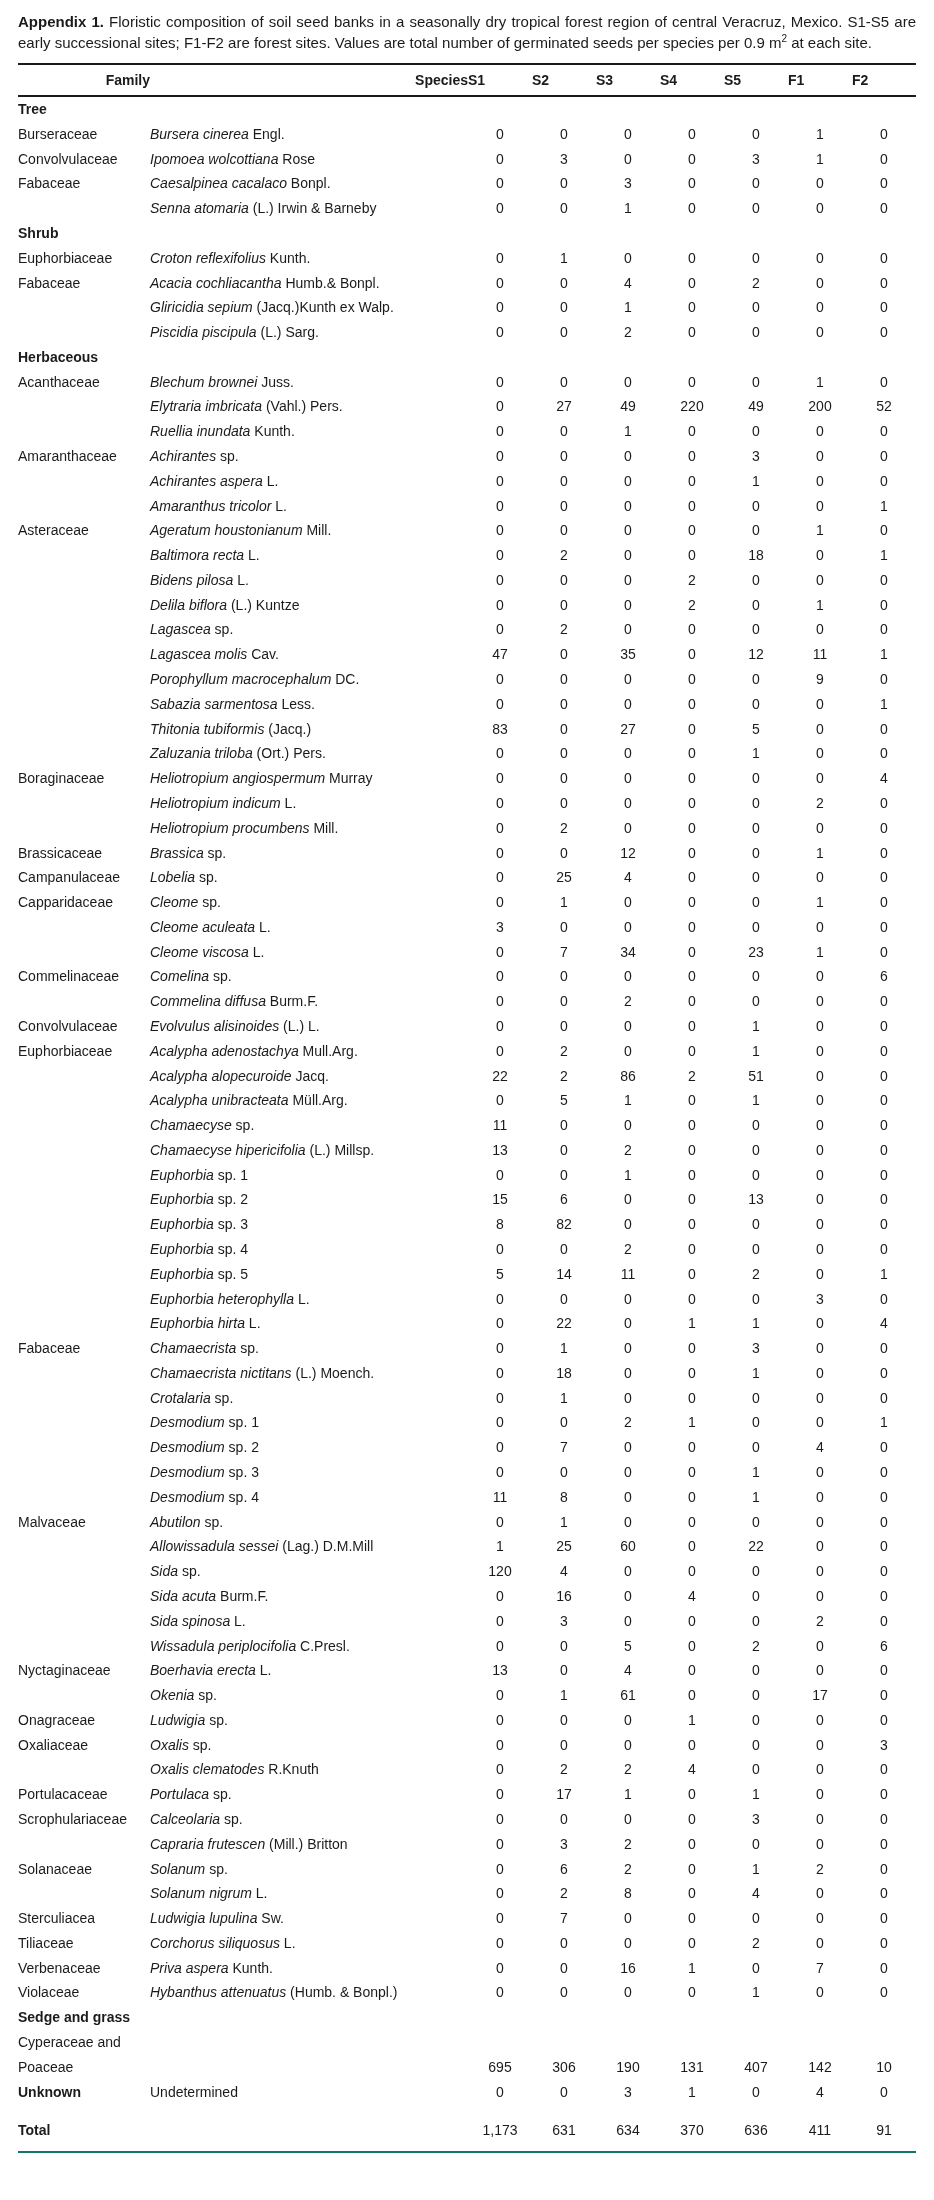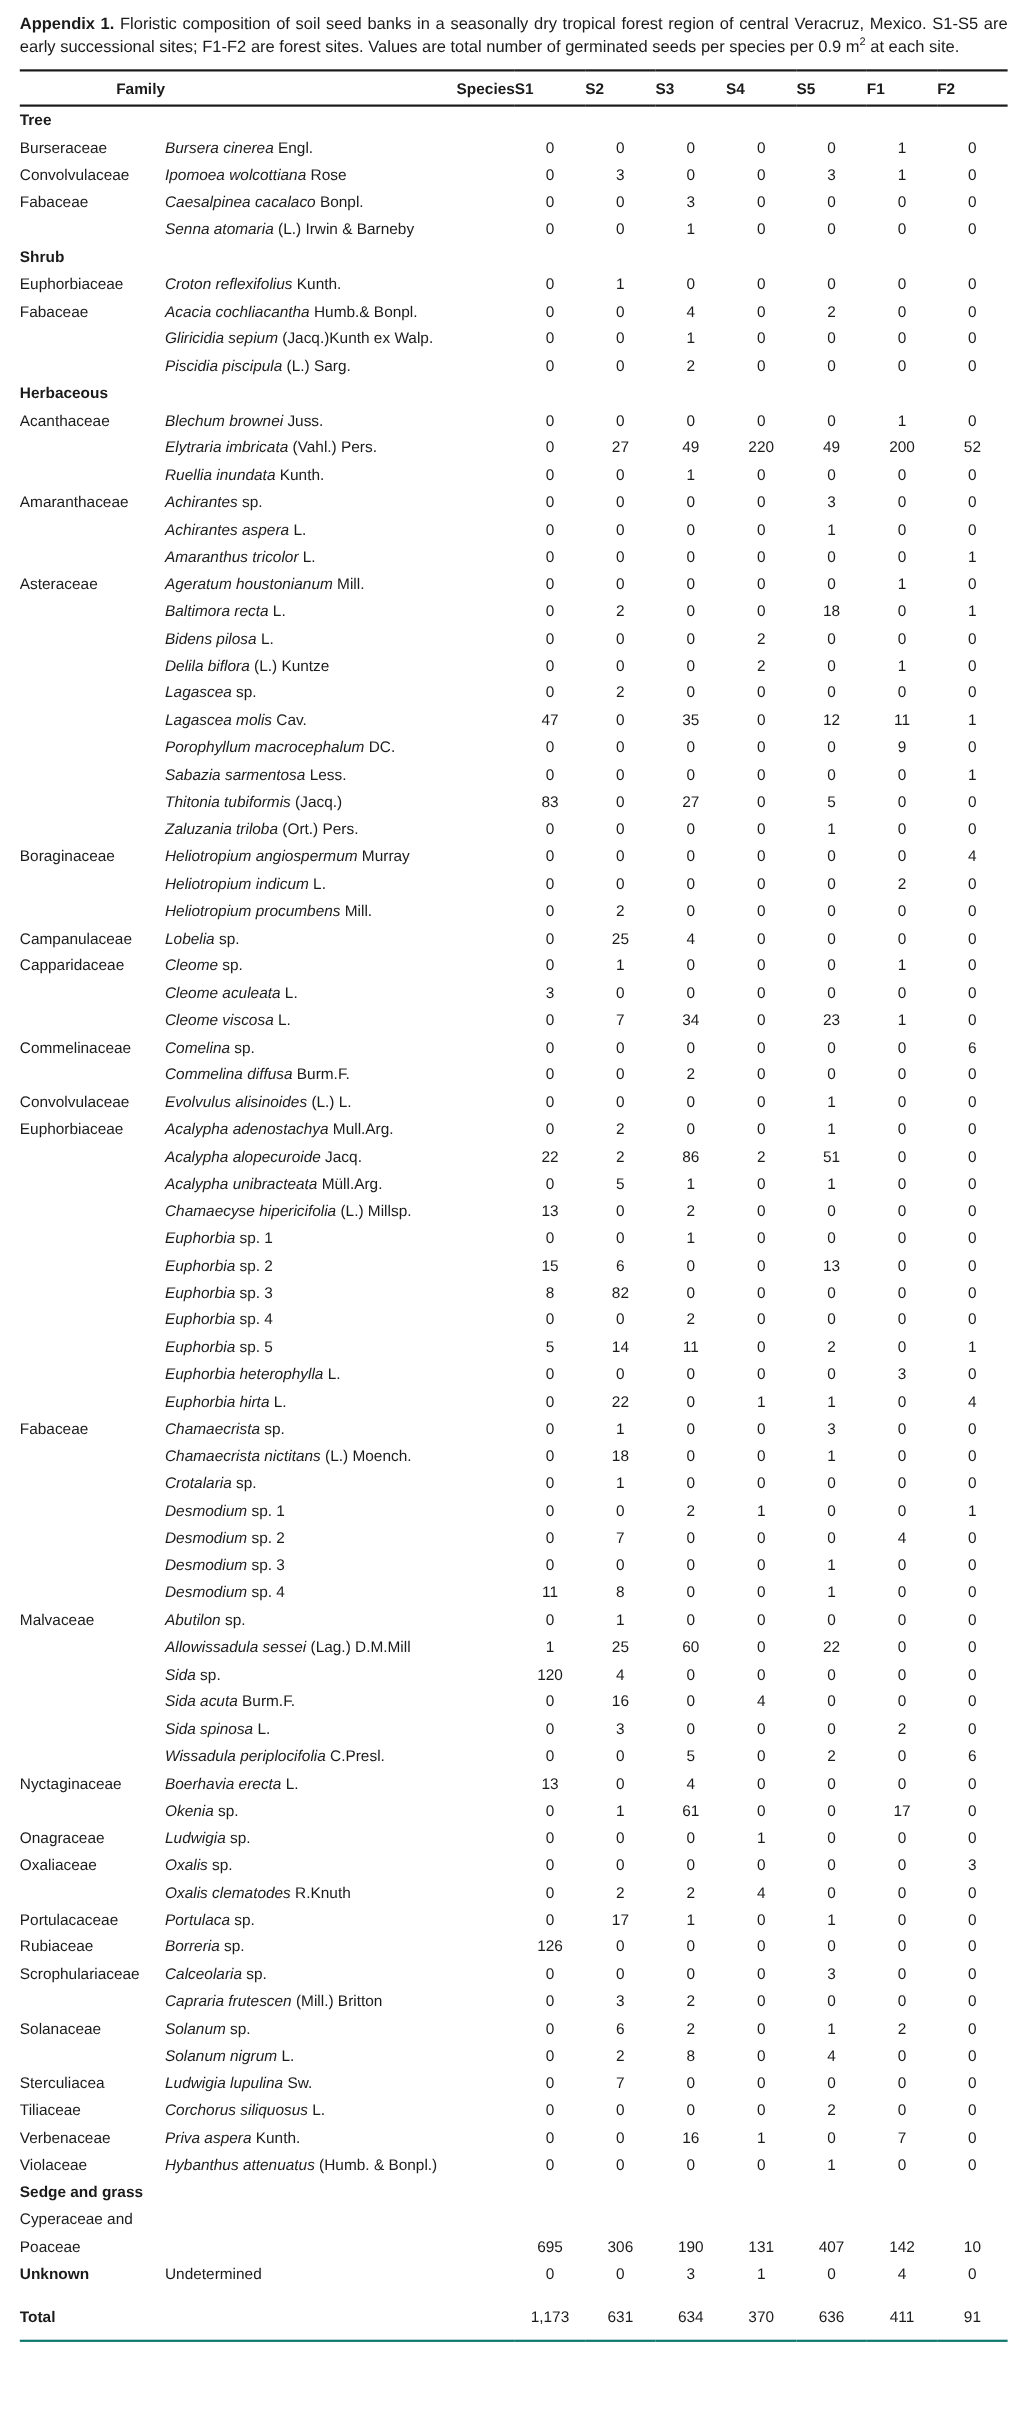--- a/index.html
+++ b/index.html
@@ -390,20 +390,31 @@
           <td class="species-cell"><span class="sp-name">Heliotropium procumbens</span><span class="sp-author"> Mill.</span></td>
           <td class="value-cell">0</td>
           <td class="value-cell">2</td>
           <td class="value-cell">0</td>
           <td class="value-cell">0</td>
           <td class="value-cell">0</td>
           <td class="value-cell">0</td>
           <td class="value-cell">0</td>
         </tr>
         <tr class="data-row">
+          <td class="family-cell">Brassicaceae</td>
+          <td class="species-cell"><span class="sp-name">Brassica</span><span class="sp-author"> sp.</span></td>
+          <td class="value-cell">0</td>
+          <td class="value-cell">0</td>
+          <td class="value-cell">12</td>
+          <td class="value-cell">0</td>
+          <td class="value-cell">0</td>
+          <td class="value-cell">1</td>
+          <td class="value-cell">0</td>
+        </tr>
+        <tr class="data-row">
           <td class="family-cell">Campanulaceae</td>
           <td class="species-cell"><span class="sp-name">Lobelia</span><span class="sp-author"> sp.</span></td>
           <td class="value-cell">0</td>
           <td class="value-cell">25</td>
           <td class="value-cell">4</td>
           <td class="value-cell">0</td>
           <td class="value-cell">0</td>
           <td class="value-cell">0</td>
           <td class="value-cell">0</td>
         </tr>
@@ -496,20 +507,31 @@
           <td class="value-cell">0</td>
         </tr>
         <tr class="data-row">
           <td class="family-cell"></td>
           <td class="species-cell"><span class="sp-name">Acalypha unibracteata</span><span class="sp-author"> Müll.Arg.</span></td>
           <td class="value-cell">0</td>
           <td class="value-cell">5</td>
           <td class="value-cell">1</td>
           <td class="value-cell">0</td>
           <td class="value-cell">1</td>
+          <td class="value-cell">0</td>
+          <td class="value-cell">0</td>
+        </tr>
+        <tr class="data-row">
+          <td class="family-cell"></td>
+          <td class="species-cell"><span class="sp-name">Chamaecyse</span><span class="sp-author"> sp.</span></td>
+          <td class="value-cell">11</td>
+          <td class="value-cell">0</td>
+          <td class="value-cell">0</td>
+          <td class="value-cell">0</td>
+          <td class="value-cell">0</td>
           <td class="value-cell">0</td>
           <td class="value-cell">0</td>
         </tr>
         <tr class="data-row">
           <td class="family-cell"></td>
           <td class="species-cell"><span class="sp-name">Chamaecyse hipericifolia</span><span class="sp-author"> (L.) Millsp.</span></td>
           <td class="value-cell">13</td>
           <td class="value-cell">0</td>
           <td class="value-cell">2</td>
           <td class="value-cell">0</td>
@@ -793,31 +815,20 @@
           <td class="value-cell">0</td>
         </tr>
         <tr class="data-row">
           <td class="family-cell">Portulacaceae</td>
           <td class="species-cell"><span class="sp-name">Portulaca</span><span class="sp-author"> sp.</span></td>
           <td class="value-cell">0</td>
           <td class="value-cell">17</td>
           <td class="value-cell">1</td>
           <td class="value-cell">0</td>
           <td class="value-cell">1</td>
-          <td class="value-cell">0</td>
-          <td class="value-cell">0</td>
-        </tr>
-        <tr class="data-row">
-          <td class="family-cell">Rubiaceae</td>
-          <td class="species-cell"><span class="sp-name">Borreria</span><span class="sp-author"> sp.</span></td>
-          <td class="value-cell">126</td>
-          <td class="value-cell">0</td>
-          <td class="value-cell">0</td>
-          <td class="value-cell">0</td>
-          <td class="value-cell">0</td>
           <td class="value-cell">0</td>
           <td class="value-cell">0</td>
         </tr>
         <tr class="data-row">
           <td class="family-cell">Scrophulariaceae</td>
           <td class="species-cell"><span class="sp-name">Calceolaria</span><span class="sp-author"> sp.</span></td>
           <td class="value-cell">0</td>
           <td class="value-cell">0</td>
           <td class="value-cell">0</td>
           <td class="value-cell">0</td>

